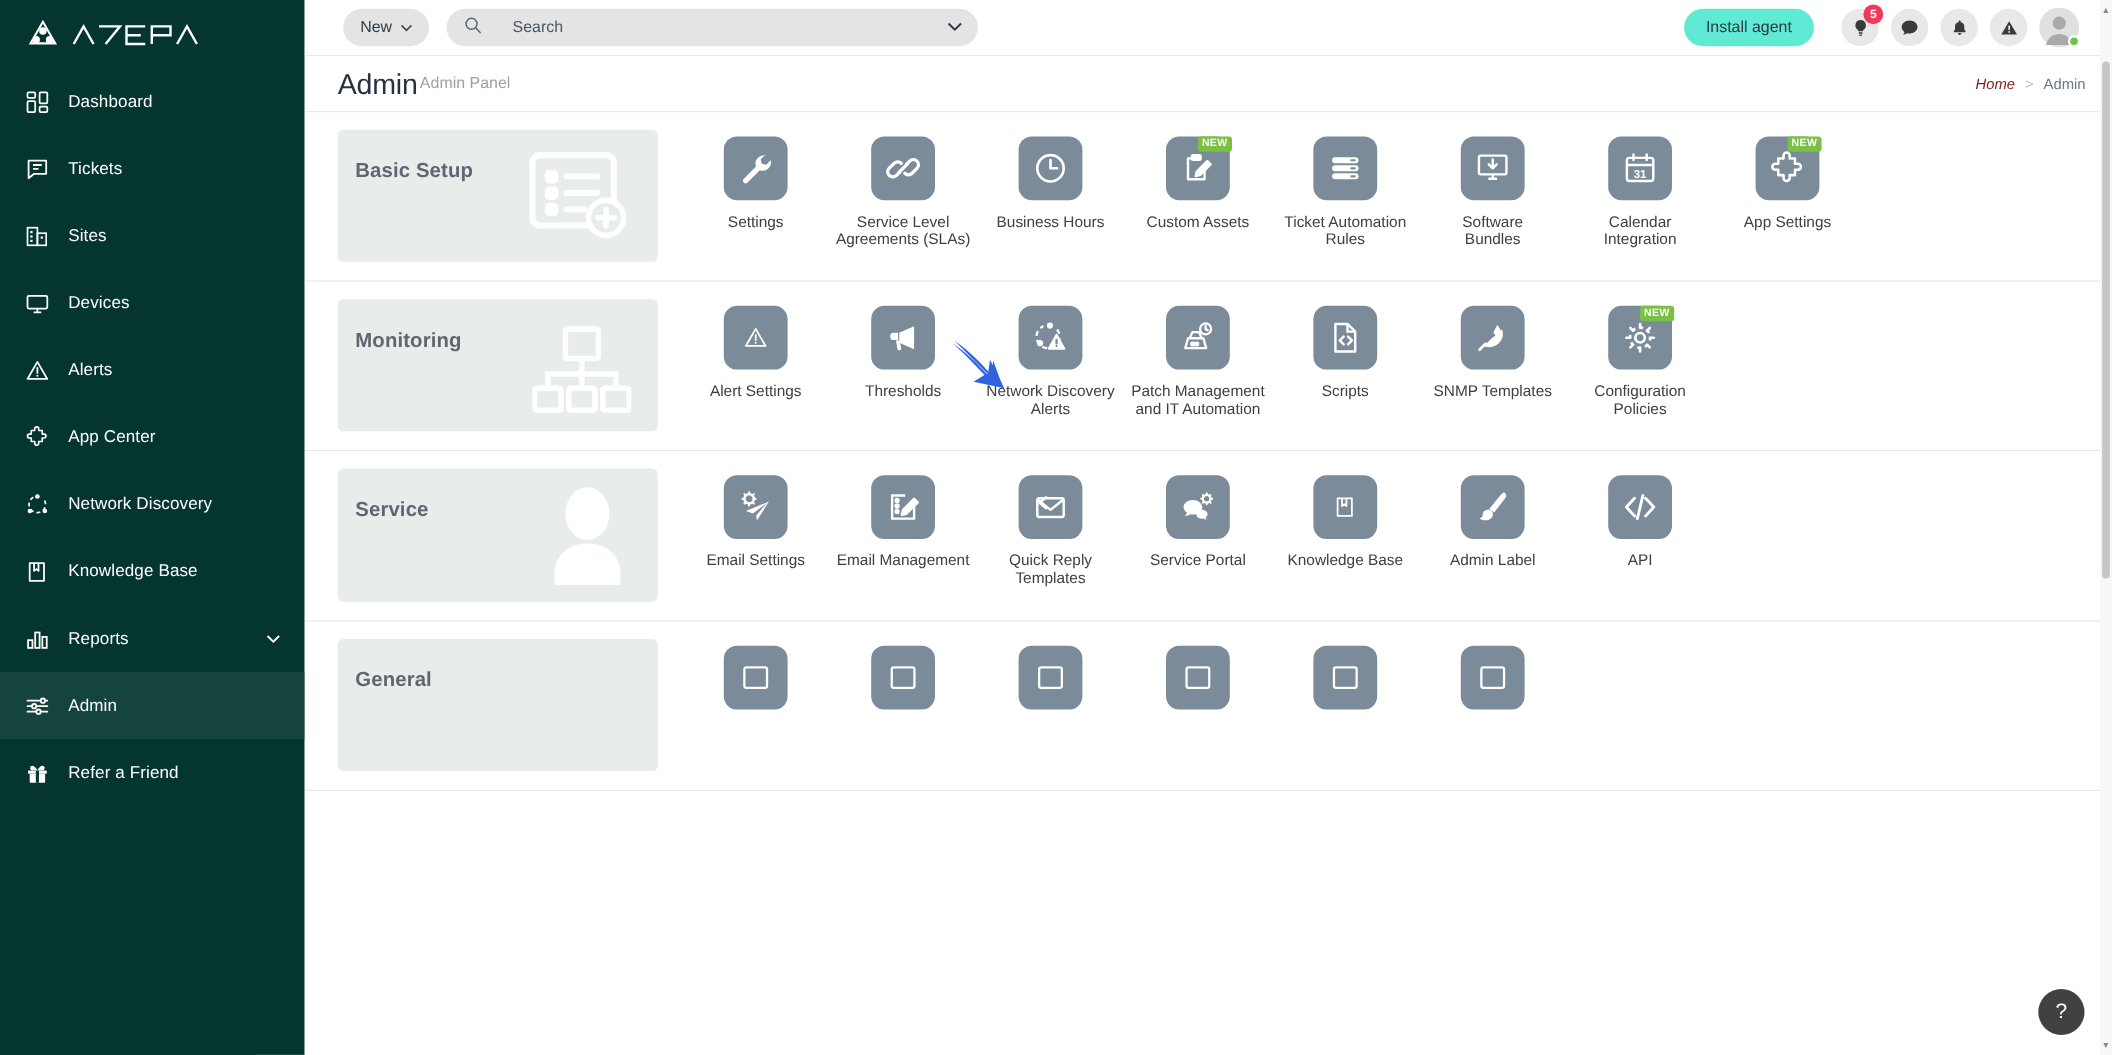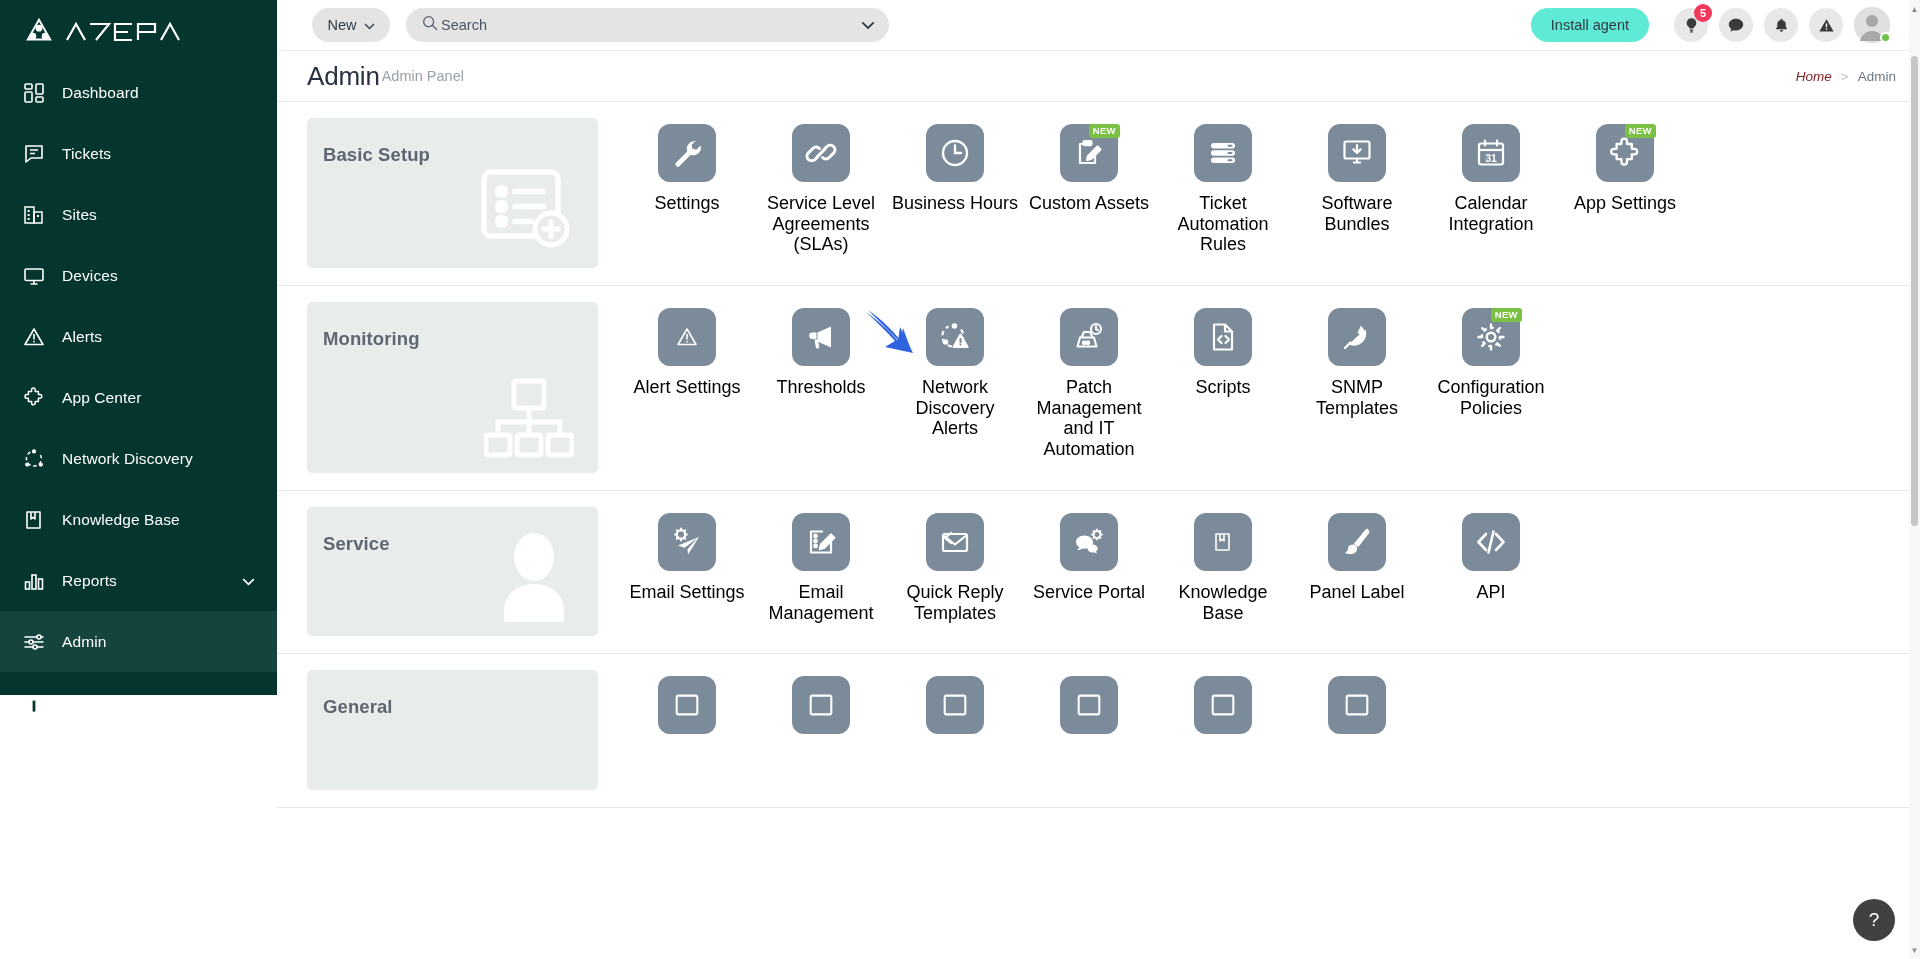--- a/index.html
+++ b/index.html
@@ -7,21 +7,21 @@
     width: 1920px; height: 959px;
     overflow: hidden;
     font-family: "Liberation Sans", sans-serif;
     background: #ffffff;
   }
   body { display: flex; }
 
   
   #sidebar {
     width: 277px;
-    height: 695px;
+    height: 959px;
     background: #05352f;
     flex: 0 0 277px;
     position: relative;
     color: #ffffff;
   }
   .logo-row {
     display: flex; align-items: center; gap: 11px;
     padding: 18px 0 18px 24px;
     height: 62px;
   }
@@ -66,21 +66,21 @@
     display: flex; align-items: center; justify-content: center; gap: 7px;
     padding: 0 14px;
     font-size: 14.5px; color: #313b46; cursor: pointer;
     margin-left: 15px;
   }
   .searchbox {
     margin-left: 16px;
     background: #e4e4e4; border-radius: 20px;
     height: 34px; width: 483px;
     display: flex; align-items: center;
-    padding: 0 14px 0 16px; gap: 3px;
+    padding: 0 14px 0 16px; gap: 28px;
     cursor: text; position: relative;
   }
   .search-ph { font-size: 14.5px; color: #4b5561; flex: 1 1 auto;}
   .topbar-right {
     margin-left: auto;
     display: flex; align-items: center; gap: 11px;
     padding-right: 8px;
   }
   .btn-install {
     background: #5eead4; border-radius: 20px;
@@ -173,21 +173,21 @@
     margin-bottom: 14px;
   }
   .tile-ico {
     width: 58px; height: 58px; border-radius: 12px;
     background: #7b8b99;
     display: flex; align-items: center; justify-content: center;
     position: relative;
   }
   .tile-label {
     margin-top: 11px;
-    font-size: 18px; color: #000000;
+    font-size: 14px; color: #404040;
     text-align: center; line-height: 1.15;
     white-space: pre-line;
   }
   .new-badge {
     position: absolute; top: 0px; right: -2px;
     background: #7ac143; color: #fff;
     font-size: 9.5px; font-weight: bold; letter-spacing: .4px;
     padding: 2px 4px 2px 4px;
     border-radius: 3px;
     line-height: 1;
@@ -714,21 +714,21 @@
             </span>
             <span class="tile-label">Knowledge Base</span>
           </div>
           <div class="tile">
             <span class="tile-ico">
               <svg width="32" height="32" viewBox="0 0 32 32" fill="#ffffff">
                 <path d="M27 3.2c1.4 1 1.7 2.9.7 4.3L17.3 21 12.8 17.8 24 4.2c1-1.4 2.9-1.9 3-1z"></path>
                 <path d="M12 18.5c2.3 0 4.2 1.9 4.2 4.2 0 3-3 5.3-6.6 5.3-2.4 0-4.4-.6-5.6-1.6 1.8-.4 3-2 3-3.9 0-.5 0-1 .2-1.4.7-1.5 2.5-2.6 4.8-2.6z"></path>
               </svg>
             </span>
-            <span class="tile-label">Panel Label</span>
+            <span class="tile-label">Admin Label</span>
           </div>
           <div class="tile">
             <span class="tile-ico">
               <svg width="32" height="32" viewBox="0 0 32 32" fill="none" stroke="#ffffff" stroke-width="2.6" stroke-linecap="round" stroke-linejoin="round">
                 <path d="M11 8 3.5 16 11 24"></path>
                 <path d="M21 8l7.5 8L21 24"></path>
                 <path d="M18.5 5.5 13.5 26.5"></path>
               </svg>
             </span>
             <span class="tile-label">API</span>

